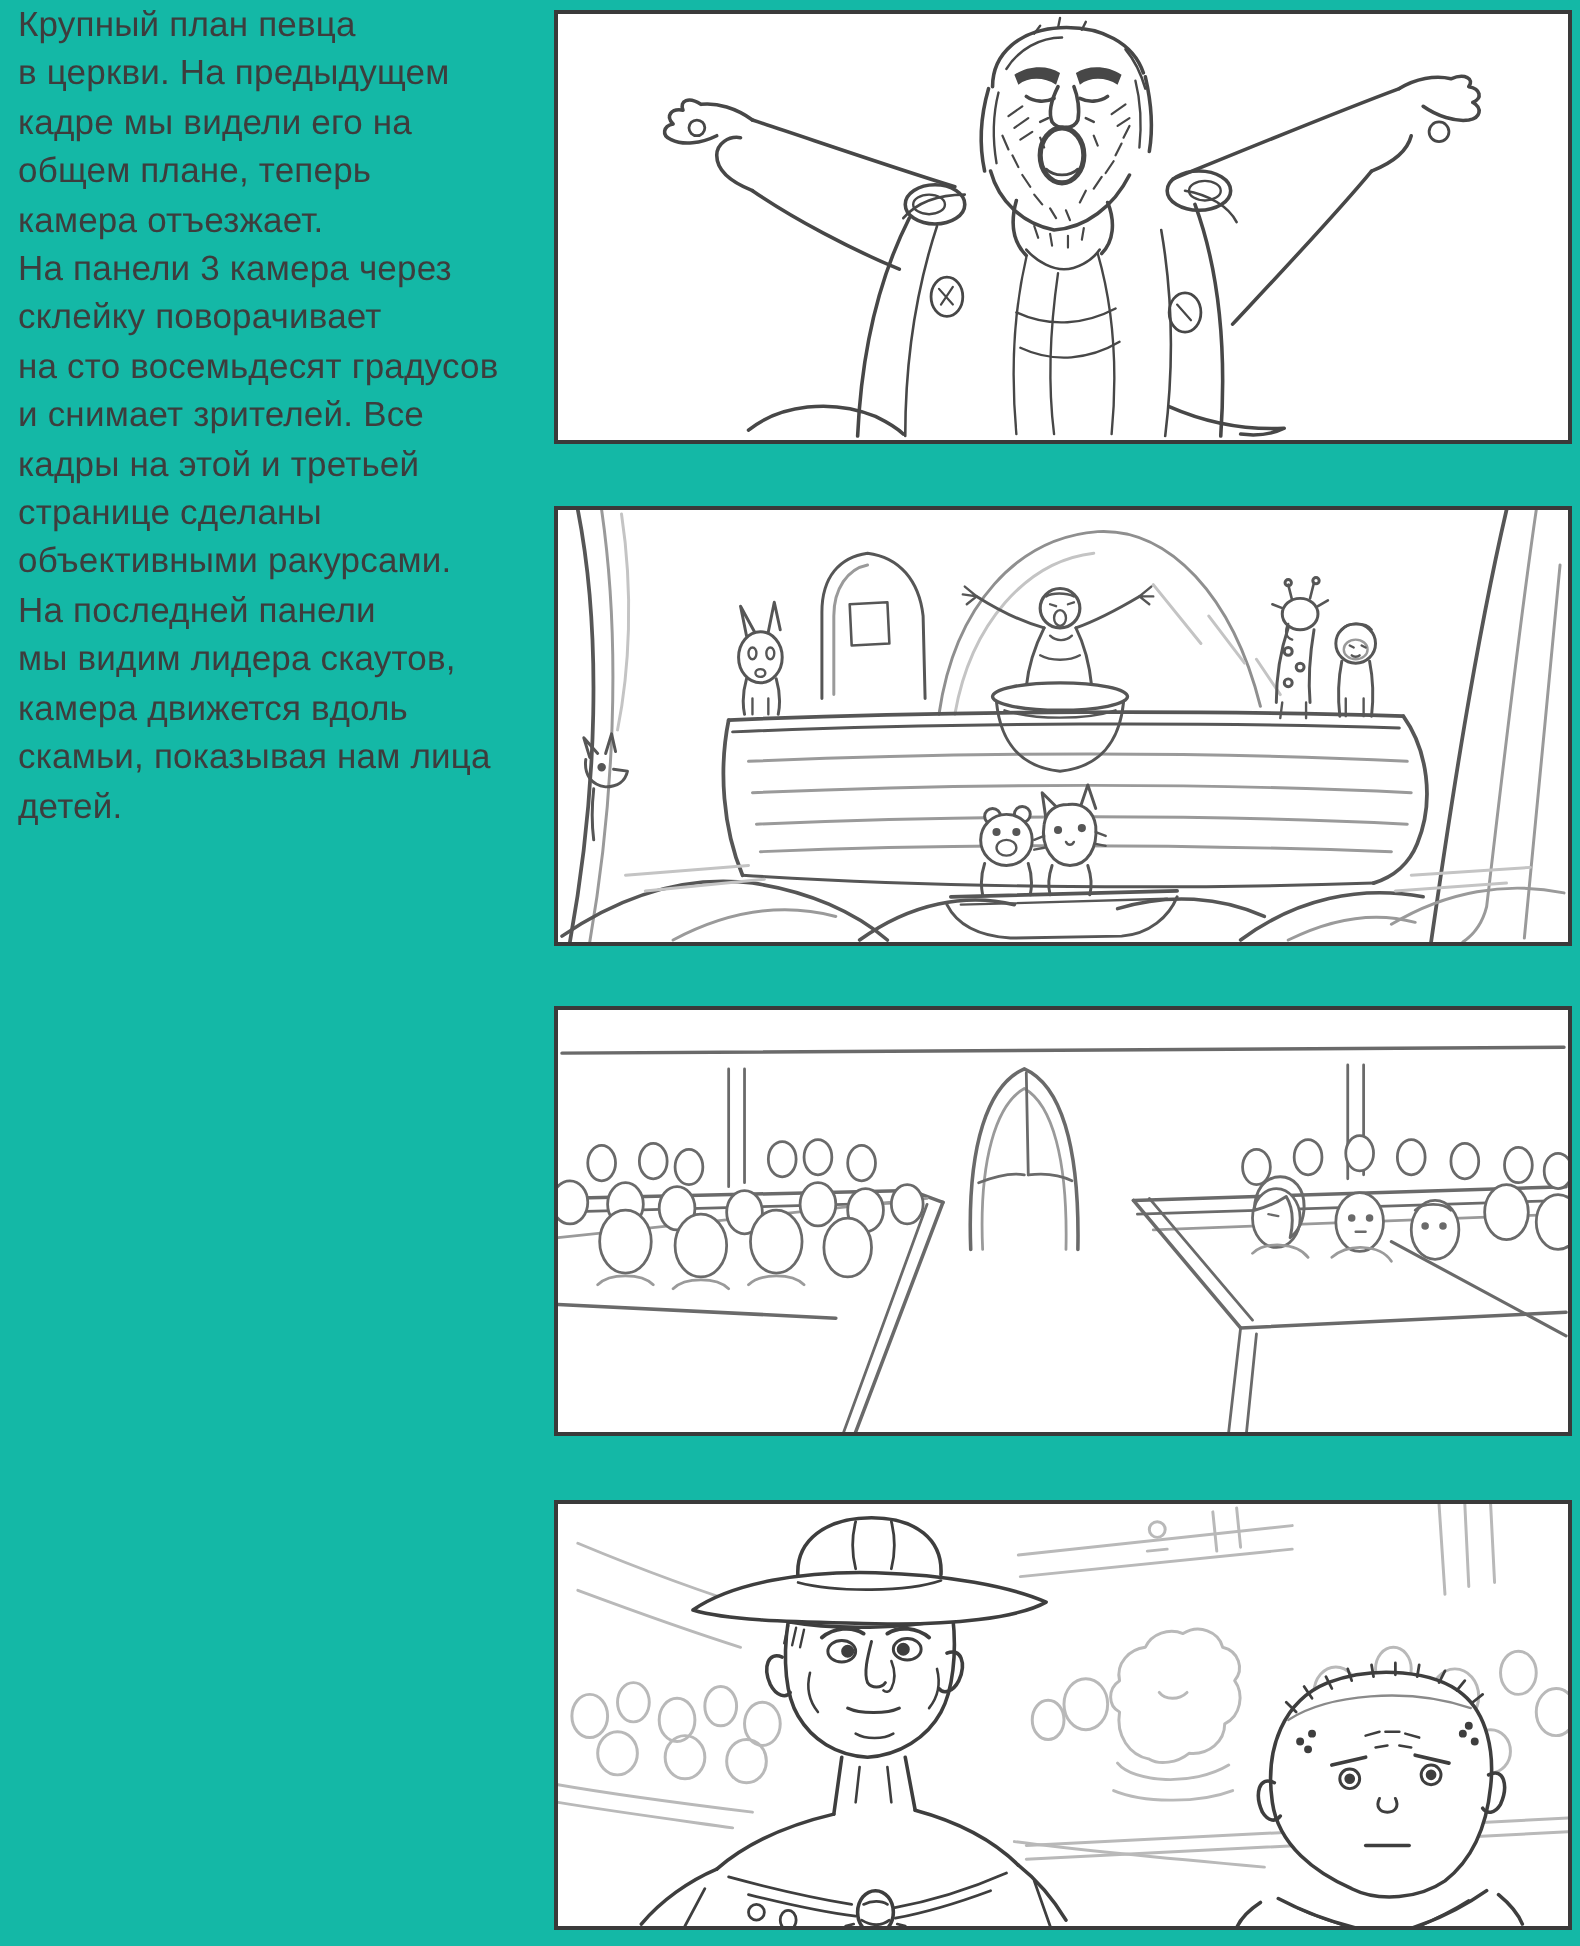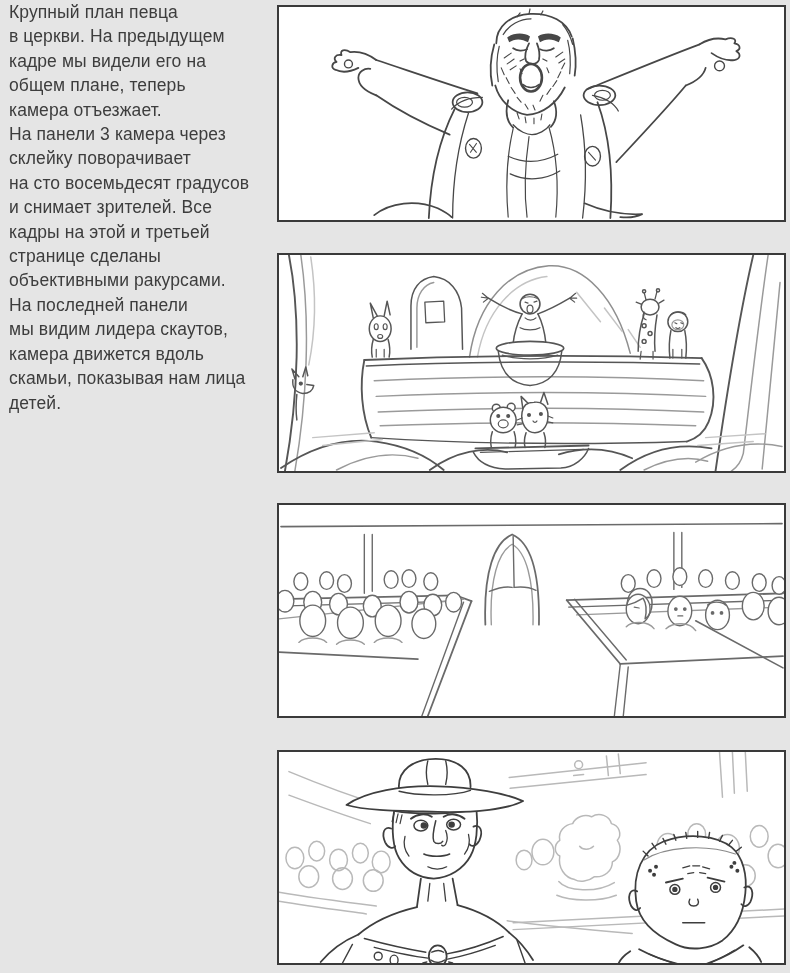--- a/index.html
+++ b/index.html
@@ -1,16 +1,16 @@
 <!DOCTYPE html>
 <html><head>
 <meta charset="utf-8">
 <style>
   html,body{margin:0;padding:0;background:#ffffff;}
-  .page{position:relative;width:790px;height:973px;background:#e5e5e5;overflow:hidden;
+  .page{position:relative;width:790px;height:973px;background:#14b8a6;overflow:hidden;
         font-family:"Liberation Sans","DejaVu Sans",sans-serif;}
   .note{position:absolute;left:9px;top:0px;width:260px;
         font-size:17.5px;line-height:24.4px;color:#3d3d3d;
         white-space:pre-line;letter-spacing:0.1px;}
   .panel{position:absolute;left:277px;width:509px;box-sizing:border-box;
          border:2px solid #3a3a3a;background:#ffffff;}
   .panel svg{display:block;width:100%;height:100%;}
   #p1{top:5px;height:217px;}
   #p2{top:253px;height:220px;}
   #p3{top:503px;height:215px;}

